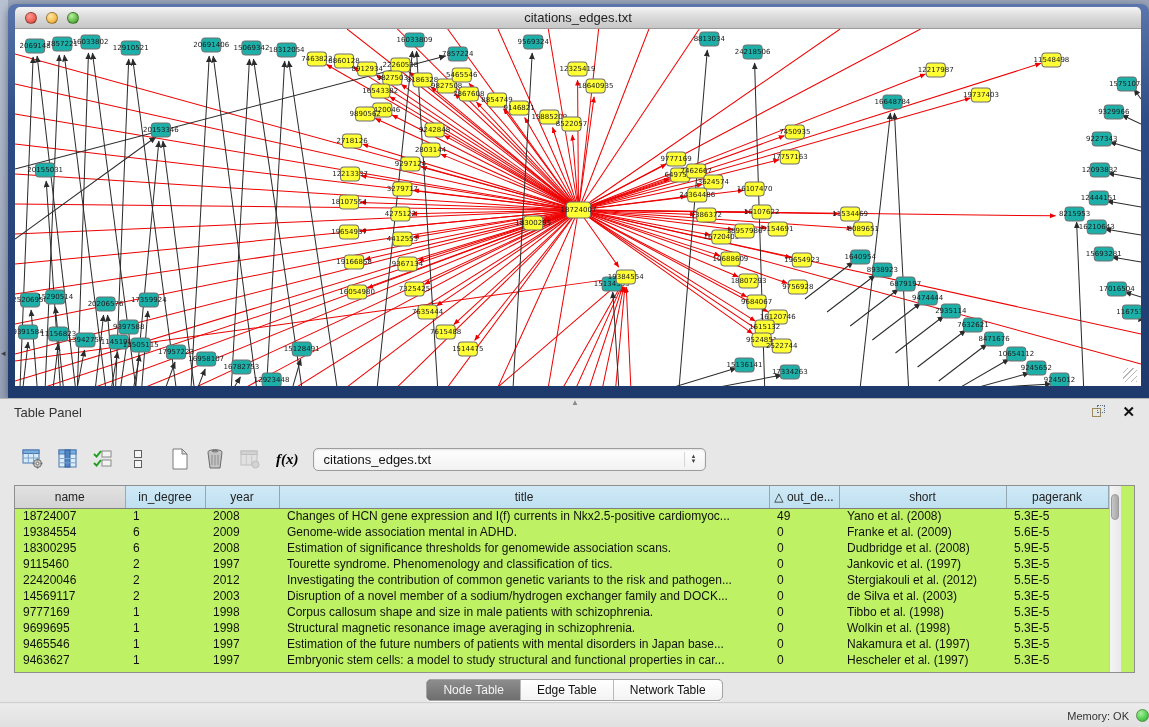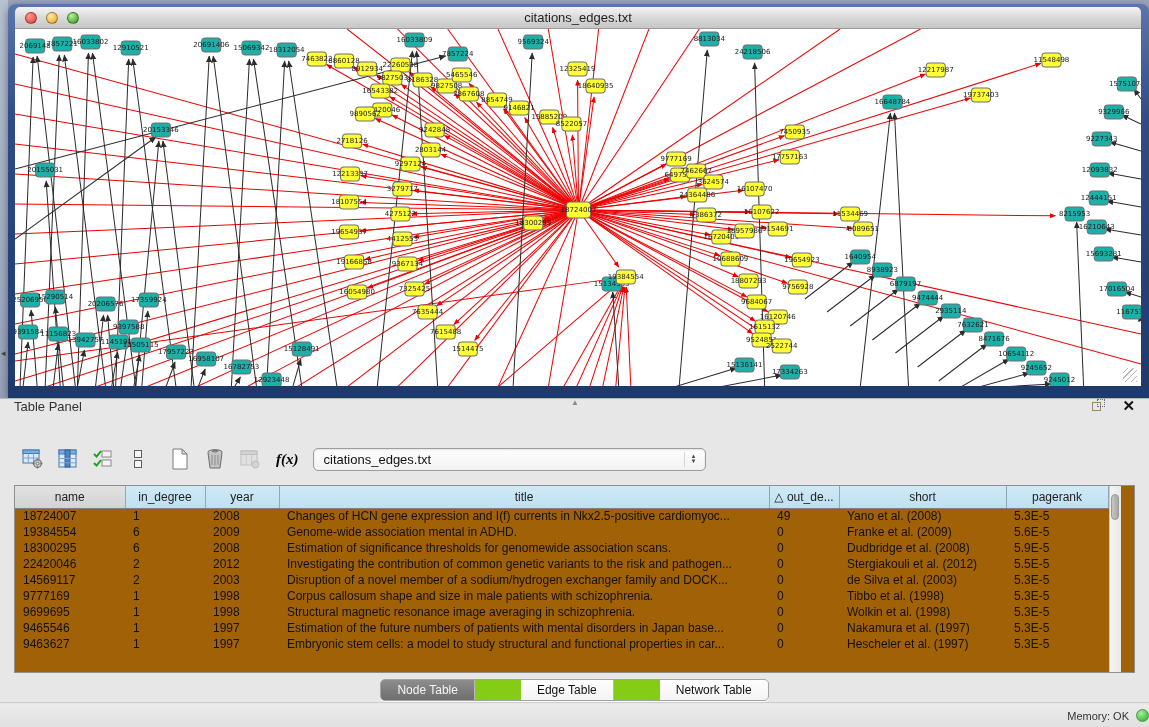--- a/index.html
+++ b/index.html
@@ -23,48 +23,48 @@
   .light.yellow { background:radial-gradient(circle at 35% 30%, #ffe7a8,#f5bf4f 60%,#c98f23); }
   .light.green { background:radial-gradient(circle at 35% 30%, #b9f2a1,#62ba46 60%,#3f8c2a); }
   .canvas { position:relative; height:357px; background:#fff; overflow:hidden; }
   .canvas svg { display:block; width:100%; height:100%; }
   .resize-grip { position:absolute; right:4px; bottom:4px; width:14px; height:14px;
     background:repeating-linear-gradient(135deg, transparent 0 3px, #b0b0b0 3px 4px); opacity:.9; }
 
   
   .table-panel { position:absolute; left:0; top:398px; right:0; bottom:0; background:#e7e7e7; border-top:1px solid #b5b5b5; }
   .splitter-grip { position:absolute; left:568px; top:1px; width:14px; height:5px; color:#8a8a8a; font-size:8px; line-height:5px; text-align:center; }
-  .panel-header { position:relative; height:26px; display:flex; align-items:flex-start; padding:0 14px; }
+  .panel-header { position:relative; height:26px; display:flex; align-items:center; padding:0 14px; }
   .panel-title { font-size:13px; color:#333; }
   .panel-header .spacer { flex:1; }
   .float-btn { position:relative; width:14px; height:14px; margin-right:16px; cursor:default; }
   .float-btn .sq1 { position:absolute; left:0; top:3px; width:9px; height:9px; border:1.4px solid #9b8c5e; background:#e7e7e7; }
   .float-btn .sq2 { position:absolute; left:5px; top:0; width:8px; height:8px; border:1.4px dotted #5d6f85; }
   .close-btn { font-size:15px; font-weight:bold; color:#111; line-height:14px; cursor:default; }
 
   .toolbar { display:flex; align-items:center; height:54px; padding:14px 0 0 20px; }
   .tbtn { width:26px; height:24px; display:flex; align-items:center; justify-content:center; margin-right:9px; }
   .tbtn.gap { margin-right:16px; }
   .fx { font-family:"Liberation Serif",serif; font-style:italic; font-weight:bold; font-size:15px; color:#000000; margin:0 14px 0 4px; }
   .combo { width:393px; height:23px; background:linear-gradient(180deg,#ffffff,#f2f2f2); border:1px solid #9d9d9d; border-radius:5px;
     display:flex; align-items:center; padding:0 8px 0 10px; box-shadow:inset 0 1px 2px rgba(0,0,0,.12); }
   .combo .val { flex:1; font-size:13px; color:#111; }
   .combo .steppers { display:flex; flex-direction:column; line-height:5px; font-size:6px; color:#444; padding-left:6px; border-left:1px solid #d5d5d5; height:15px; justify-content:center; }
 
-  .table-wrap { position:absolute; left:14px; top:86px; width:1121px; height:188px; background:#a16207; border:1px solid #8f8f8f; display:flex; }
+  .table-wrap { position:absolute; left:14px; top:86px; width:1121px; height:188px; background:#bef264; border:1px solid #8f8f8f; display:flex; }
   table.attr { border-collapse:collapse; table-layout:fixed; font-size:12px; color:#111; height:max-content; }
   table.attr th { height:22px; font-weight:normal; font-size:12px; color:#222; text-align:center;
     background:linear-gradient(180deg,#cfe9f6,#bfe0f0); border-right:1px solid #93a7b2; border-bottom:1px solid #7f7f7f; overflow:hidden; white-space:nowrap; }
   table.attr th.gray { background:linear-gradient(180deg,#e2e2e2,#d3d3d3); border-right:1px solid #a5a5a5; }
   table.attr td { height:16px; padding:0 4px 0 8px; white-space:nowrap; overflow:hidden; border:0; }
   .vscroll { width:12px; background:linear-gradient(90deg,#f4f4f4,#e9e9e9); border-left:1px solid #c9c9c9; position:relative; }
   .vscroll .thumb { position:absolute; left:1.5px; top:8px; width:8px; height:26px; border-radius:5px; background:linear-gradient(90deg,#c6c6c6,#a8a8a8); border:1px solid #9a9a9a; }
 
   .tabsbar { position:absolute; left:0; right:0; top:278px; height:26px; display:flex; justify-content:center; align-items:center; border-bottom:1px solid #cfcfcf; }
-  .seg { display:flex; border:1px solid #a3a3a3; border-radius:5px; overflow:hidden; background:#84cc16; box-shadow:0 1px 0 rgba(255,255,255,.7);gap:46px; }
+  .seg { display:flex; border:1px solid #a3a3a3; border-radius:5px; overflow:hidden; background:#7f1d1d; box-shadow:0 1px 0 rgba(255,255,255,.7); }
   .seg .tab { padding:3px 16px; font-size:12px; color:#111; background:linear-gradient(180deg,#ffffff,#f3f3f3); border-right:1px solid #b9b9b9; }
   .seg .tab:last-child { border-right:0; }
   .seg .tab.active { background:linear-gradient(180deg,#8d8d8d,#6e6e6e); color:#f4f4f4; }
 
   .statusbar { position:absolute; left:0; right:0; bottom:0; height:23px; background:linear-gradient(180deg,#ececec,#e0e0e0);
     display:flex; align-items:center; justify-content:flex-end; padding-right:0; }
   .mem-label { font-size:11px; color:#333; margin-right:7px; }
   .mem-dot { width:13px; height:13px; border-radius:50%; border:1px solid #5a8f4a; background:radial-gradient(circle at 35% 30%, #a9f0a0,#46c946 65%,#2f9e2f); }
 </style>
 </head>
@@ -861,20 +861,29 @@
             <tr>
               <td>18300295</td>
               <td>6</td>
               <td>2008</td>
               <td>Estimation of significance thresholds for genomewide association scans.</td>
               <td>0</td>
               <td>Dudbridge et al. (2008)</td>
               <td>5.9E-5</td>
             </tr>
             <tr>
+              <td>9115460</td>
+              <td>2</td>
+              <td>1997</td>
+              <td>Tourette syndrome. Phenomenology and classification of tics.</td>
+              <td>0</td>
+              <td>Jankovic et al. (1997)</td>
+              <td>5.3E-5</td>
+            </tr>
+            <tr>
               <td>22420046</td>
               <td>2</td>
               <td>2012</td>
               <td>Investigating the contribution of common genetic variants to the risk and pathogen...</td>
               <td>0</td>
               <td>Stergiakouli et al. (2012)</td>
               <td>5.5E-5</td>
             </tr>
             <tr>
               <td>14569117</td>

